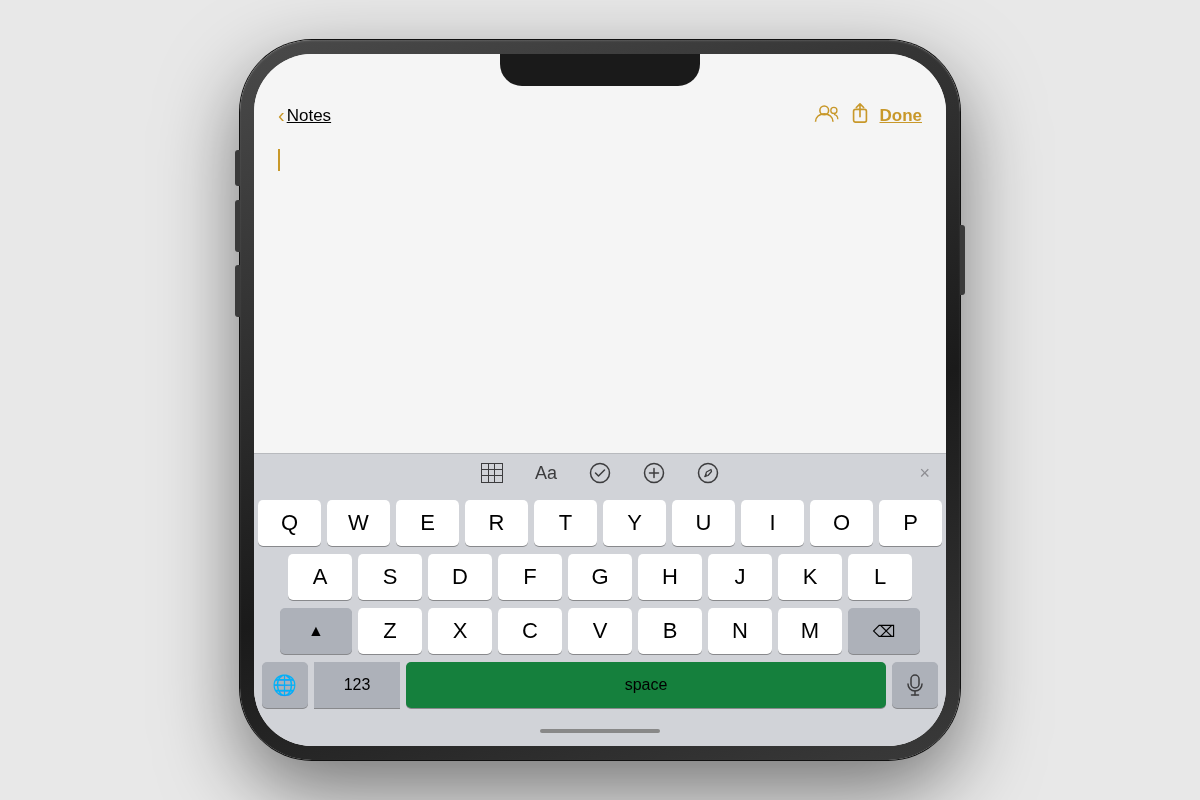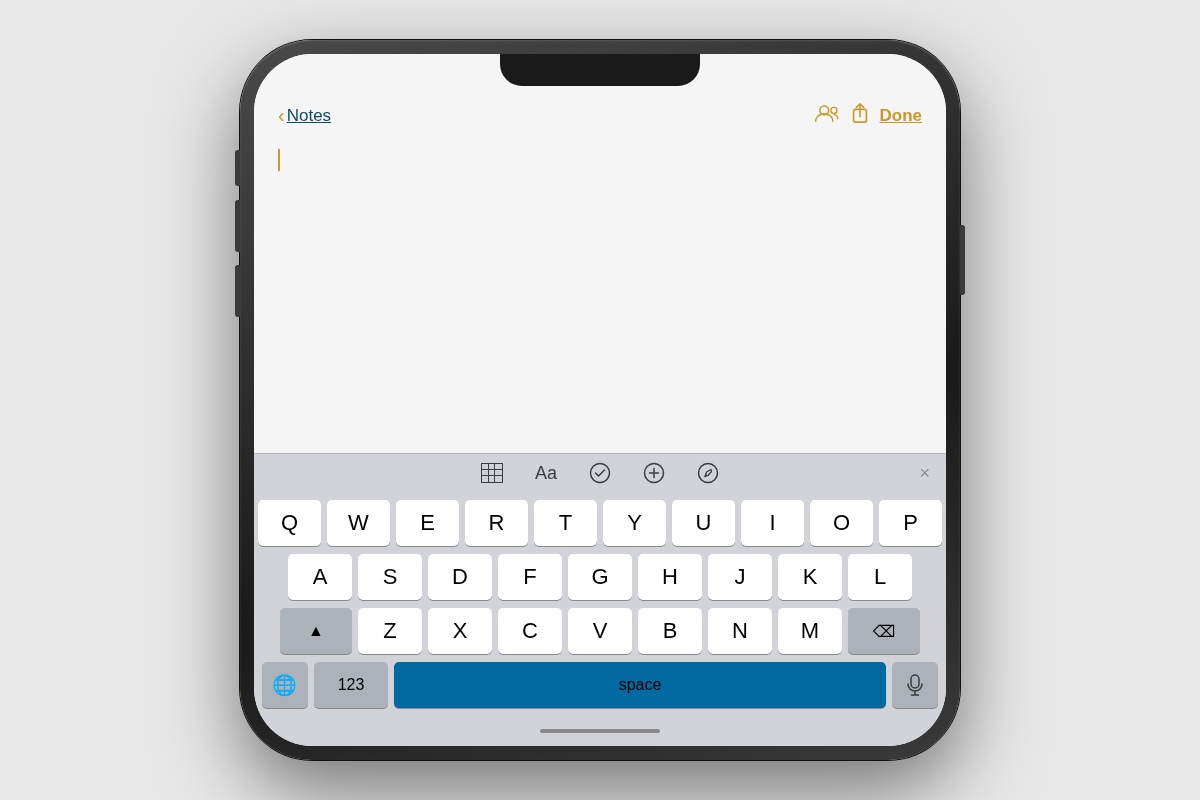--- a/index.html
+++ b/index.html
@@ -120,21 +120,21 @@
       text-decoration: none;
     }
 
     .nav-chevron {
       font-size: 20px;
       margin-right: 2px;
       color: #c8982a;
     }
 
     .nav-back-text {
-      color: #0c4a6e;
+      color: #000000;
       font-size: 17px;
       text-decoration: underline;
     }
 
     .nav-right {
       display: flex;
       align-items: center;
       gap: 10px;
     }
 
@@ -272,34 +272,34 @@
       align-items: center;
       justify-content: center;
       font-size: 20px;
       cursor: pointer;
       box-shadow: 0 1px 0 rgba(0,0,0,0.35);
       flex-shrink: 0;
     }
 
     .key-123 {
       background: #adb1b9;
-      border-radius: 5px;
+      border-radius: 0;
       height: 46px;
-      width: 74px;
+      width: 86px;
       display: flex;
       align-items: center;
       justify-content: center;
       font-size: 16px;
       cursor: pointer;
       box-shadow: 0 1px 0 rgba(0,0,0,0.35);
       flex-shrink: 0;
     }
 
     .key-space {
-      background: #0369a1;
+      background: #15803d;
       border-radius: 5px;
       height: 46px;
       flex: 1;
       display: flex;
       align-items: center;
       justify-content: center;
       font-size: 16px;
       color: #000;
       cursor: pointer;
       box-shadow: 0 1px 0 rgba(0,0,0,0.35);

